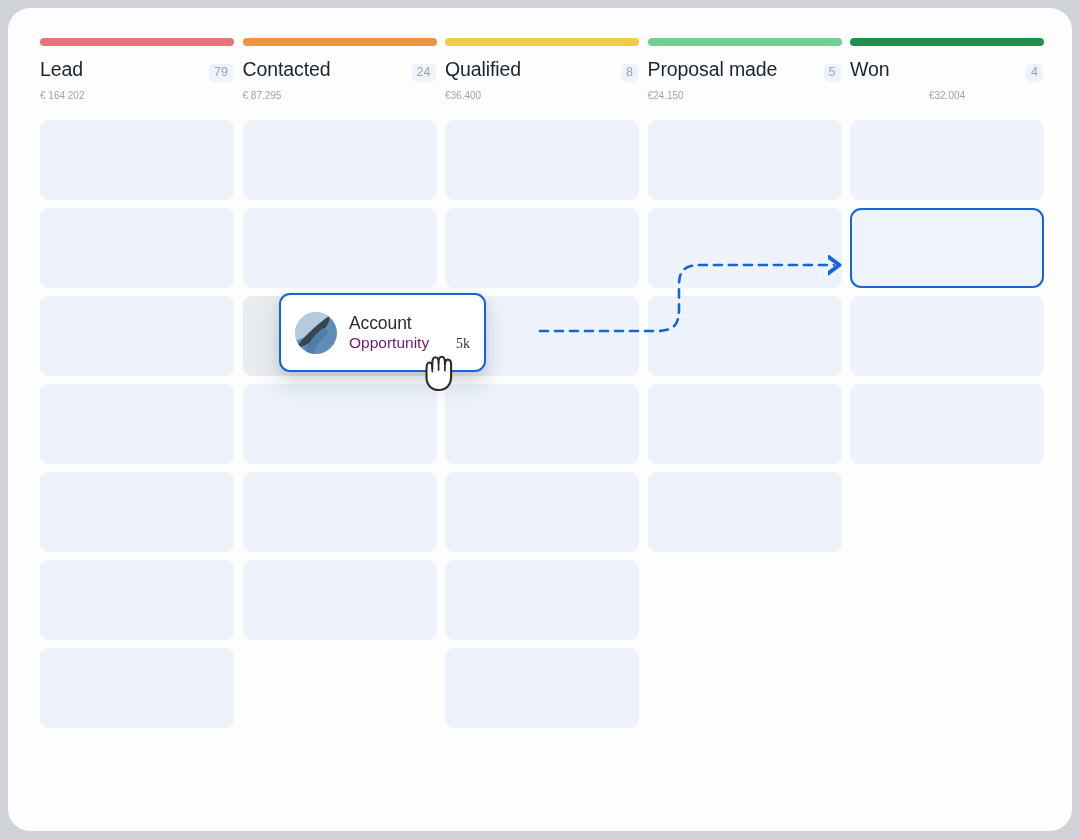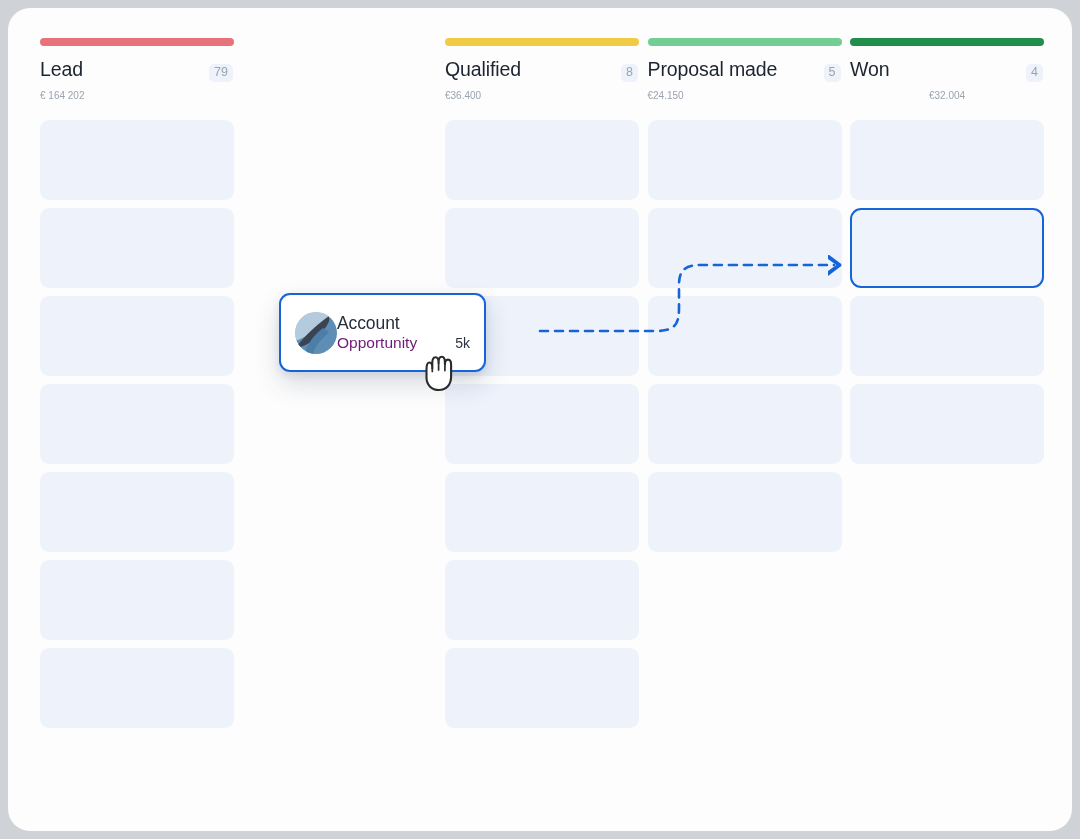--- a/index.html
+++ b/index.html
@@ -123,21 +123,21 @@
     left: 271px;
     top: 285px;
     width: 207px;
     height: 79px;
     background: #ffffff;
     border: 2.5px solid #1565d8;
     border-radius: 11px;
     display: flex;
     align-items: center;
     padding: 0 14px;
-    gap: 0;
+    gap: 12px;
     box-shadow: 0 12px 26px rgba(32, 48, 80, 0.16),
                 0 3px 9px rgba(32, 48, 80, 0.10);
   }
 
   #drag-card .avatar {
     width: 42px;
     height: 42px;
     border-radius: 50%;
     flex: 0 0 42px;
     overflow: hidden;
@@ -167,20 +167,21 @@
     font-size: 15.5px;
     color: #701a75;
     line-height: 1.15;
   }
 
   .card-value {
     font-size: 14px;
     color: #2b3340;
     line-height: 1.15;
     padding-left: 8px;
+    font-family: Liberation Serif, serif;
   }
 
   
   #grab-cursor {
     position: absolute;
     left: 411px;
     top: 341px;
     width: 40px;
     height: 46px;
     pointer-events: none;
@@ -198,20 +199,36 @@
         <div class="col-head">
           <div class="col-title">Lead</div>
           <div class="col-count">79</div>
         </div>
         <div class="col-amount">€ 164 202</div>
         <div class="card-stack">
           <div class="ghost-card"></div>
           <div class="ghost-card"></div>
           <div class="ghost-card"></div>
           <div class="ghost-card"></div>
+          <div class="ghost-card"></div>
+          <div class="ghost-card"></div>
+          <div class="ghost-card"></div>
+        </div>
+      </div>
+      <div class="column" style="left: 202.5px;">
+        <div class="col-bar" style="background: rgb(238, 147, 65);"></div>
+        <div class="col-head">
+          <div class="col-title">Contacted</div>
+          <div class="col-count">24</div>
+        </div>
+        <div class="col-amount">€ 87.295</div>
+        <div class="card-stack">
+          <div class="ghost-card"></div>
+          <div class="ghost-card"></div>
+          <div class="ghost-card origin-slot"></div>
           <div class="ghost-card"></div>
           <div class="ghost-card"></div>
           <div class="ghost-card"></div>
         </div>
       </div>
       <div class="column" style="left: 405px;">
         <div class="col-bar" style="background: rgb(242, 203, 70);"></div>
         <div class="col-head">
           <div class="col-title">Qualified</div>
           <div class="col-count">8</div>

